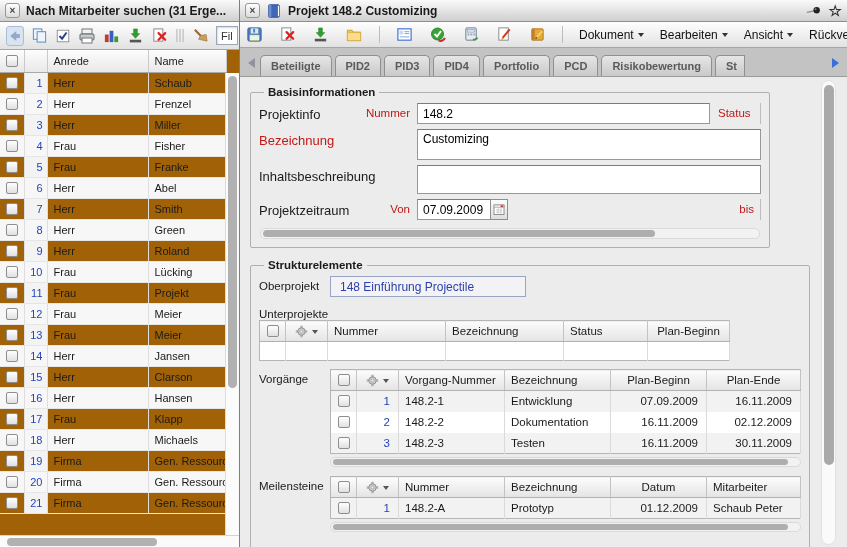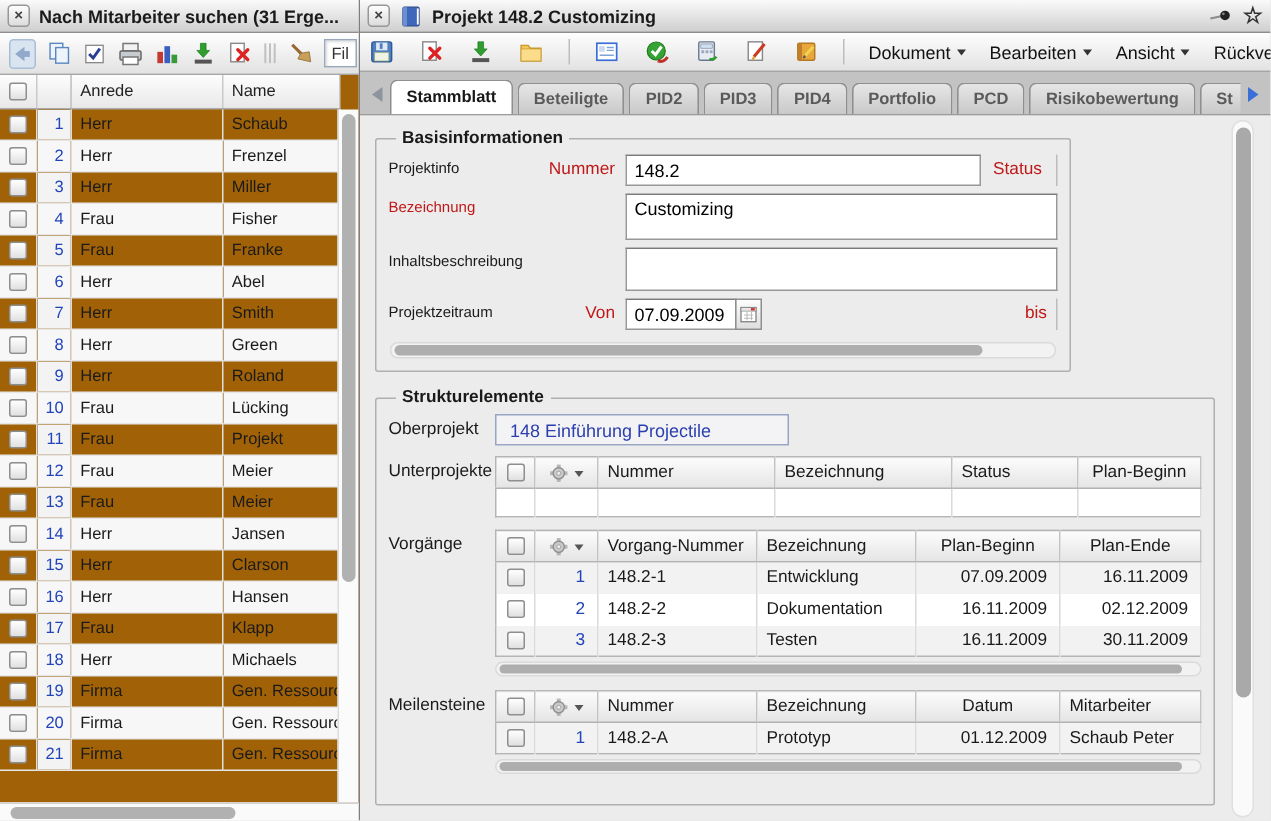--- a/index.html
+++ b/index.html
@@ -88,26 +88,26 @@
     height:21px;padding:0 10px;display:flex;align-items:center;flex-shrink:0;
     border:1px solid #8f8f8f;border-bottom:none;border-radius:5px 5px 0 0;
     background:linear-gradient(#e6e6e6,#c9c9c9);
     color:#5a5a5a;font-weight:bold;font-size:11px;white-space:nowrap;
   }
   .tab.active{background:#fff;color:#181818;height:23px;}
   .tab.clipped{width:30px;overflow:hidden;padding:0 0 0 10px;border-radius:5px 0 0 0;margin-top:12px;}
 
   .content{position:relative;flex:1;background:#ececec;padding:9px 0 0 10px;overflow:hidden;}
   fieldset{
-    width:464px;border:1px solid #b0b0b0;border-radius:2px;
+    width:520px;border:1px solid #b0b0b0;border-radius:2px;
     margin:0 0 11px 0;padding:5px 8px 8px 8px;
   }
   legend{font-weight:bold;font-size:11.5px;padding:0 4px;margin-left:5px;}
   .frow{display:flex;align-items:flex-start;margin-bottom:5px;}
-  .flabel{width:88px;flex-shrink:0;padding-top:4px;font-size:10px;}
+  .flabel{width:88px;flex-shrink:0;padding-top:4px;font-size:13px;}
   .flabel2{width:71px;flex-shrink:0;padding-top:4px;font-size:11.5px;}
   .fsub{width:70px;flex-shrink:0;text-align:right;padding:4px 7px 0 0;font-size:11.5px;}
   .red{color:var(--accent-red,#c01818);}
   .tinput{
     flex:1;height:21px;border:1px solid #989898;border-top-color:#7b7b7b;
     background:#fff;font-family:"Liberation Sans",sans-serif;font-size:12px;padding:0 5px;min-width:0;
   }
   .ftext{
     flex:1;border:1px solid #989898;border-top-color:#7b7b7b;background:#fff;
     font-family:"Liberation Sans",sans-serif;font-size:12px;padding:2px 5px;
@@ -558,21 +558,20 @@
         </span>
     </div>
 
     <div class="tabbar">
       <span class="tabnav">
         <svg width="9" height="10" viewBox="0 0 9 10">
             <path d="M8 0 L1 5 L8 10 Z" fill="#8d949e"></path>
           </svg>
       </span>
       <div class="tabs-strip">
-        <span class="tab active">Stammblatt</span>
         <span class="tab">Beteiligte</span>
         <span class="tab">PID2</span>
         <span class="tab">PID3</span>
         <span class="tab">PID4</span>
         <span class="tab">Portfolio</span>
         <span class="tab">PCD</span>
         <span class="tab">Risikobewertung</span>
         <span class="tab clipped">St</span>
       </div>
       <span class="tabnav">
@@ -630,21 +629,21 @@
       </fieldset>
 
       <fieldset>
         <legend>Strukturelemente</legend>
 
         <div class="frow" style="margin-bottom:7px;">
           <div class="flabel2">Oberprojekt</div>
           <span class="linkbox">148 Einführung Projectile</span>
         </div>
 
-        <div class="frow" style="margin-bottom:8px;">
+        <div class="frow" style="margin-bottom:8px;flex-direction:column;">
           <div class="flabel2">Unterprojekte</div>
           <div>
             <table class="gtable">
               <colgroup>
                   <col style="width:26px">
                   <col style="width:42px">
                   <col style="width:118px">
                   <col style="width:118px">
                   <col style="width:84px">
                   <col>

